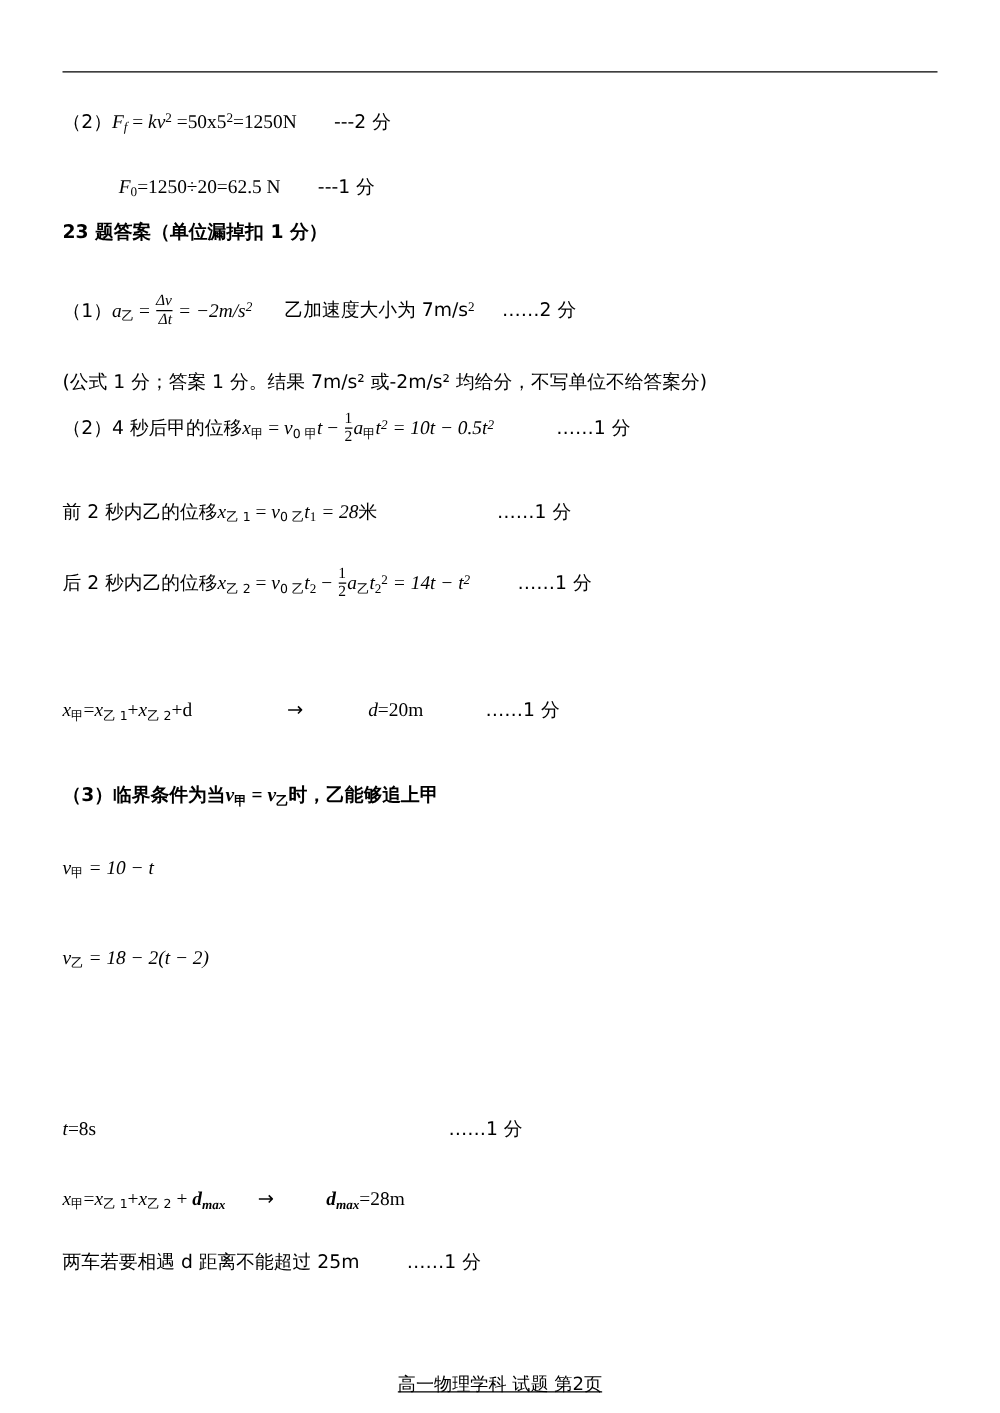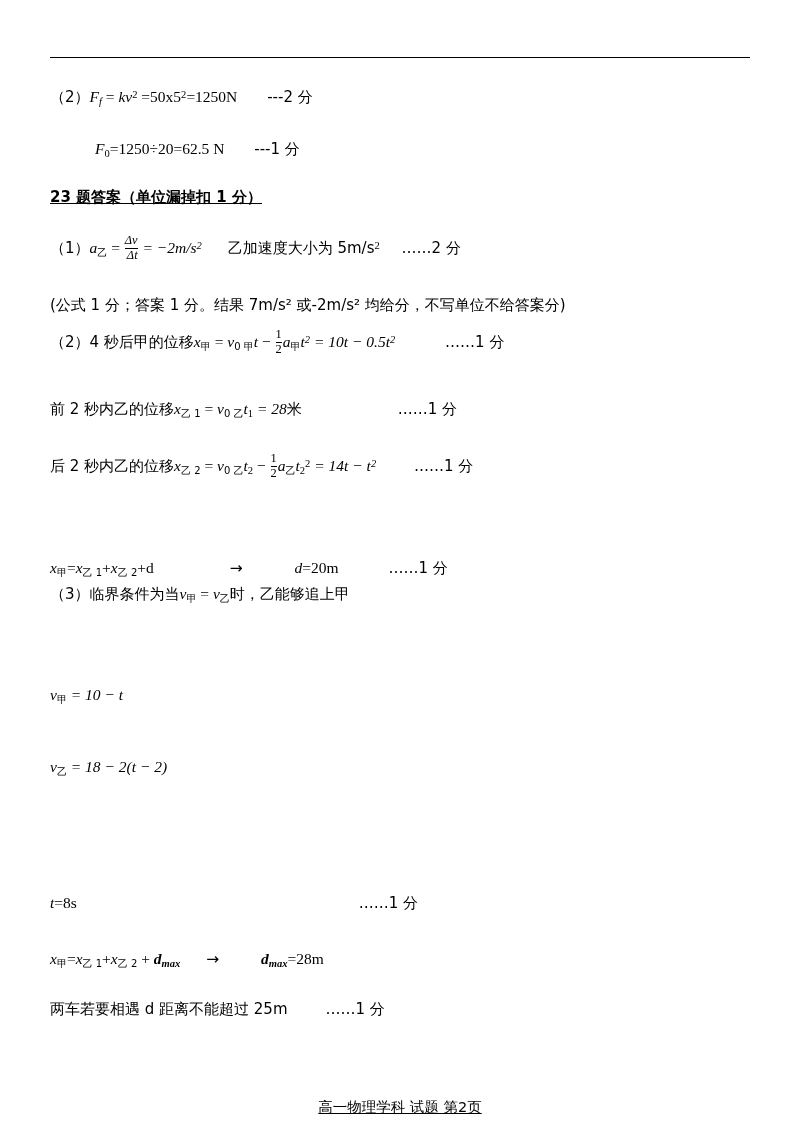--- a/index.html
+++ b/index.html
@@ -89,27 +89,27 @@
   <div class="line" style="top:88px;">
     <span class="cn">（2）</span><span class="mi">F</span><sub class="mi">f</sub><span class="mu"> = </span><span class="mi">kv</span><sup class="mu">2</sup><span class="mu"> =50x5</span><sup class="mu">2</sup><span class="mu">=1250N</span>
     <span class="cn" style="margin-left:26px;">---2 分</span>
   </div>
 
   <div class="line" style="top:140px; left:95px;">
     <span class="mi">F</span><sub class="mu">0</sub><span class="mu">=1250÷20=62.5 N</span>
     <span class="cn" style="margin-left:26px;">---1 分</span>
   </div>
 
-  <div class="line" style="top:188px;text-decoration:underline;">
+  <div class="line" style="top:176px;">
     <span class="cn" style="font-weight:bold;">23 题答案（单位漏掉扣 1 分）</span>
   </div>
 
   <div class="line" style="top:234px;">
     <span class="cn">（1）</span><span class="mi">a</span><sub class="cn" style="font-size:10px;">乙</sub><span class="mu"> = </span><span class="bigfrac"><span class="num mi">Δv</span><span class="den mi">Δt</span></span><span class="mi"> = −2m/s</span><sup class="mi">2</sup>
-    <span class="cn" style="margin-left:22px;">乙加速度大小为 5m/s</span><sup class="mu">2</sup>
+    <span class="cn" style="margin-left:22px;">乙加速度大小为 7m/s</span><sup class="mu">2</sup>
     <span class="cn" style="margin-left:18px;">……2 分</span>
   </div>
 
   <div class="line" style="top:296px;">
     <span class="cn">(公式 1 分；答案 1 分。结果 7m/s² 或-2m/s² 均给分，不写单位不给答案分)</span>
   </div>
 
   <div class="line" style="top:328px;">
     <span class="cn">（2）4 秒后甲的位移</span><span class="mi">x</span><sub class="cn" style="font-size:10px;">甲</sub><span class="mu"> = </span><span class="mi">v</span><sub class="cn" style="font-size:10px;">0 甲</sub><span class="mi">t</span><span class="mu"> − </span><span class="bigfrac"><span class="num">1</span><span class="den">2</span></span><span class="mi">a</span><sub class="cn" style="font-size:10px;">甲</sub><span class="mi">t</span><sup class="mi">2</sup><span class="mi"> = 10t − 0.5t</span><sup class="mi">2</sup>
     <span class="cn" style="margin-left:46px;">……1 分</span>
@@ -125,21 +125,21 @@
     <span class="cn" style="margin-left:34px;">……1 分</span>
   </div>
 
   <div class="line" style="top:546px;margin-top:13px;">
     <span class="mi">x</span><sub class="cn" style="font-size:10px;">甲</sub><span class="mu">=</span><span class="mi">x</span><sub class="cn" style="font-size:10px;">乙 1</sub><span class="mu">+</span><span class="mi">x</span><sub class="cn" style="font-size:10px;">乙 2</sub><span class="mu">+d</span>
     <span class="arrow" style="margin-left:72px;">→</span>
     <span class="mi" style="margin-left:48px;">d</span><span class="mu">=20m</span>
     <span class="cn" style="margin-left:46px;">……1 分</span>
   </div>
 
-  <div class="line" style="top:585px;">
+  <div class="line" style="top:627px;font-weight:bold;">
     <span class="cn">（3）临界条件为当</span><span class="mi">v</span><sub class="cn" style="font-size:10px;">甲</sub><span class="mu"> = </span><span class="mi">v</span><sub class="cn" style="font-size:10px;">乙</sub><span class="cn">时，乙能够追上甲</span>
   </div>
 
   <div class="line" style="top:686px;">
     <span class="mi">v</span><sub class="cn" style="font-size:10px;">甲</sub><span class="mi"> = 10 − t</span>
   </div>
 
   <div class="line" style="top:758px;">
     <span class="mi">v</span><sub class="cn" style="font-size:10px;">乙</sub><span class="mi"> = 18 − 2(t − 2)</span>
   </div>

